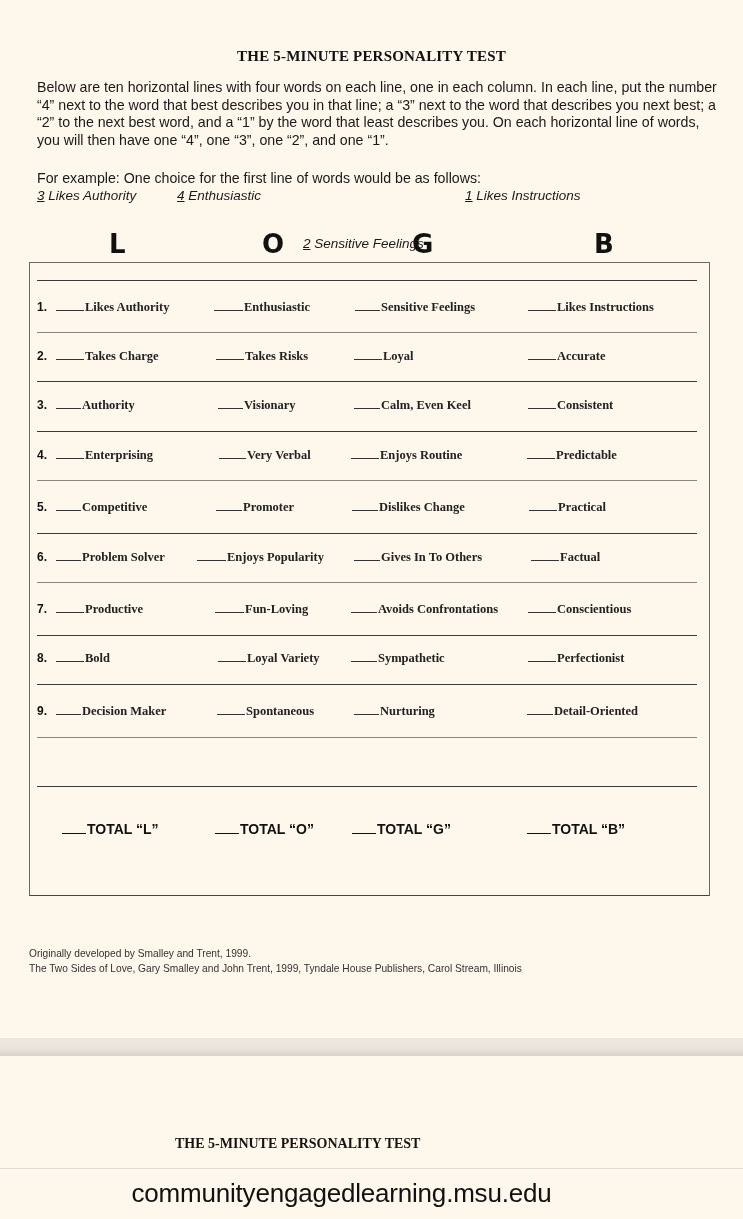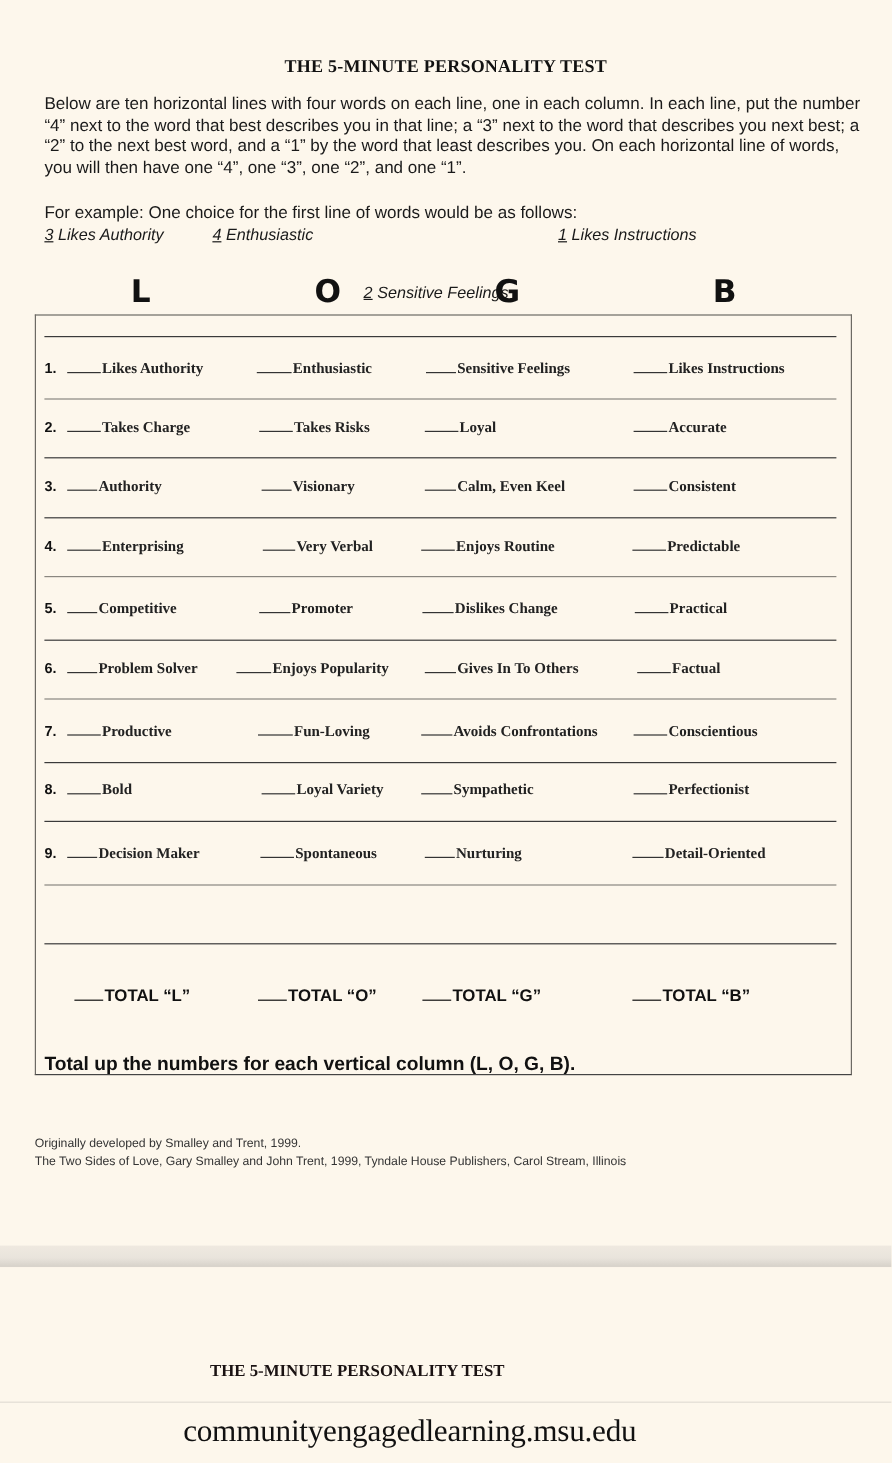--- a/index.html
+++ b/index.html
@@ -202,21 +202,21 @@
       height: 51px;
       background: #fdf7ec;
       border-top: 1px solid #e2ddd4;
     }
     .url-text {
       position: absolute;
       left: 0;
       width: 683px;
       top: 9px;
       text-align: center;
-      font-family: Liberation Serif, serif;
+      font-family: Liberation Sans, sans-serif;
       font-size: 26px;
       color: #111;
       letter-spacing: -0.2px;
     }
   </style>
 </head>
 <body>
 
 <div class="page">
 
@@ -325,21 +325,20 @@
   </div>
 
 
   <div class="totals">
     <span class="cell" style="left:62px;"><span class="blank"></span><span>TOTAL “L”</span></span>
     <span class="cell" style="left:215px;"><span class="blank"></span><span>TOTAL “O”</span></span>
     <span class="cell" style="left:352px;"><span class="blank"></span><span>TOTAL “G”</span></span>
     <span class="cell" style="left:527px;"><span class="blank"></span><span>TOTAL “B”</span></span>
   </div>
 
-  <div class="instruction">Total up the numbers for each vertical column (L, O, G, B).</div>
 
   <div class="credits">
     <div>Originally developed by Smalley and Trent, 1999.</div>
     <div>The Two Sides of Love, Gary Smalley and John Trent, 1999, Tyndale House Publishers, Carol Stream, Illinois</div>
   </div>
 </div>
 
 <div class="page-gap"></div>
 
 <div class="page2">

